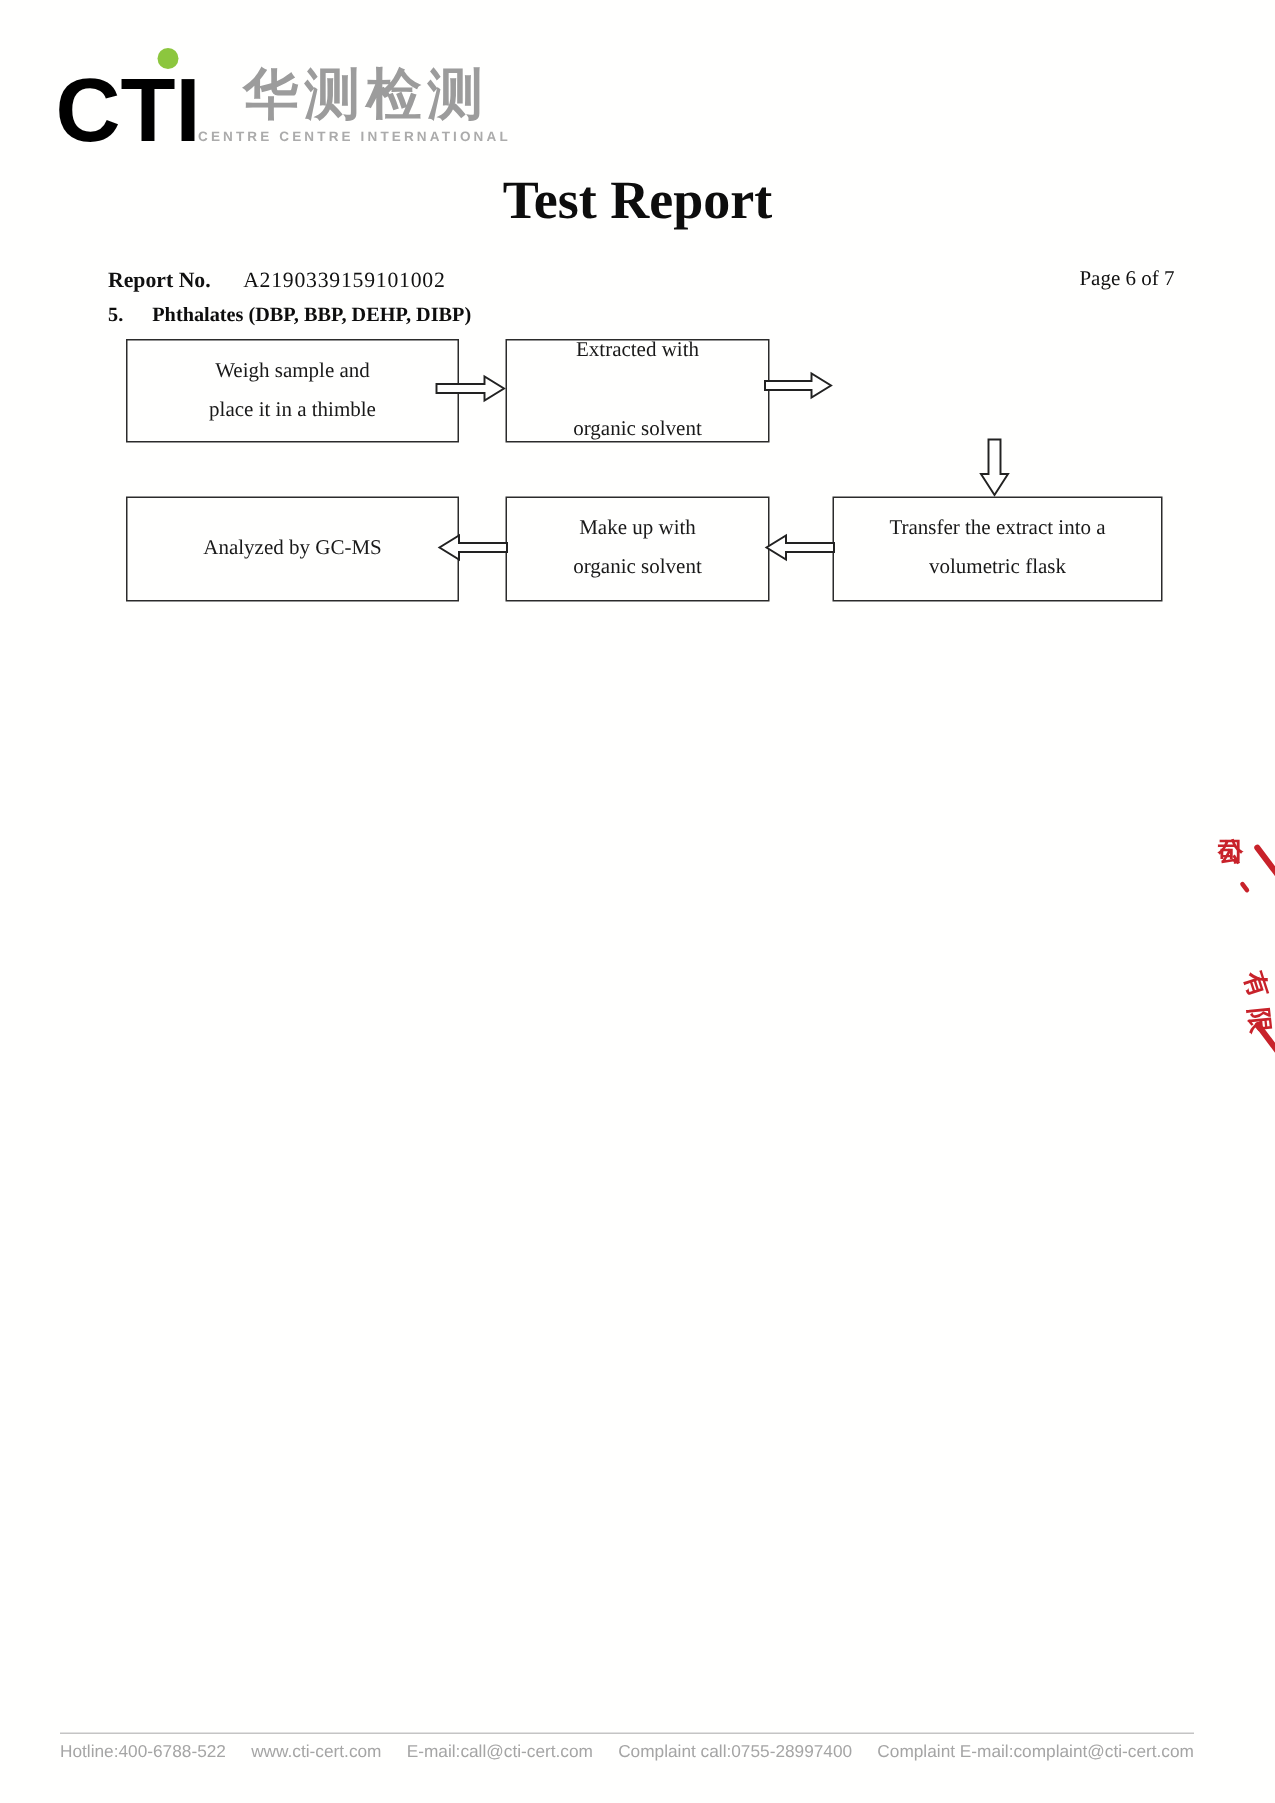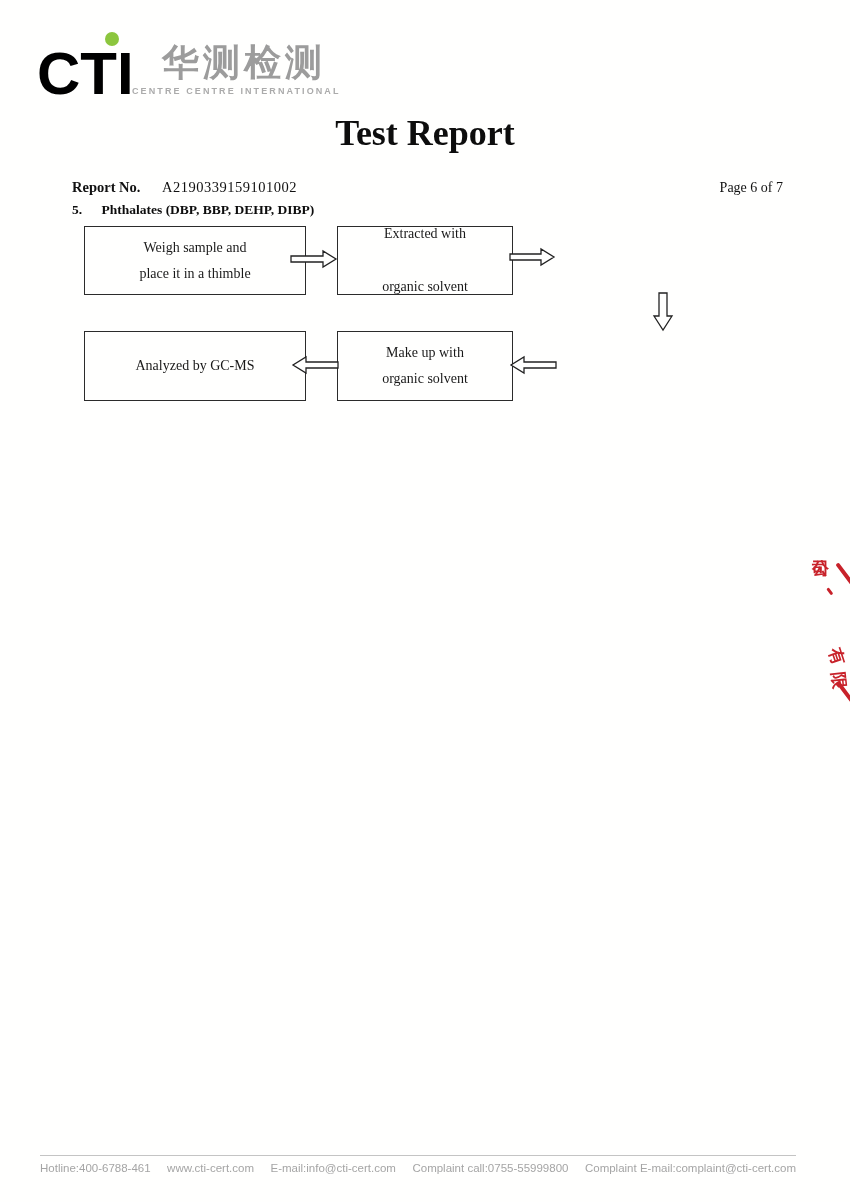--- a/index.html
+++ b/index.html
@@ -15,21 +15,21 @@
   .cn-name{position:absolute;left:130px;top:44px;font-size:37px;line-height:1;
            font-weight:600;color:#9c9c9c;letter-spacing:4px;
            font-family:"DejaVu Sans","Liberation Sans",sans-serif;padding-left:32px;}
   .logo-sub{position:absolute;left:132px;top:86px;font-family:"Liberation Sans",sans-serif;
             font-size:9px;font-weight:bold;letter-spacing:2.1px;color:#ababab;white-space:nowrap;}
 
   
   .doc-title{position:absolute;left:0;top:112px;width:100%;text-align:center;
              font-size:36px;font-weight:bold;color:#0d0d0d;}
   .report-row{position:absolute;left:72px;top:179px;width:711px;display:flex;
-              justify-content:space-between;align-items:flex-end;font-size:14.5px;color:#111;}
+              justify-content:space-between;align-items:flex-start;font-size:14.5px;color:#111;}
   .report-no-label{font-weight:bold;}
   .report-no-value{margin-left:18px;letter-spacing:.5px;}
   .page-indicator{font-size:14px;}
   .section-heading{position:absolute;left:72px;top:202px;font-size:13.5px;font-weight:bold;color:#0d0d0d;}
   .section-heading .sec-txt{margin-left:16px;}
 
   
   .fbox{position:absolute;border:1.5px solid #2b2b2b;background:#fffffe;
         display:flex;flex-direction:column;justify-content:center;align-items:center;
         font-size:14px;line-height:1.85;color:#191919;text-align:center;}
@@ -96,20 +96,24 @@
     <span>Extracted with</span>
     <span>organic solvent</span>
   </div>
   <div id="box4" class="fbox">
     <span>Analyzed by GC-MS</span>
   </div>
   <div id="box5" class="fbox">
     <span>Make up with</span>
     <span>organic solvent</span>
   </div>
+  <div id="box6" class="fbox">
+    <span>Transfer the extract into a</span>
+    <span>volumetric flask</span>
+  </div>
 
   <svg class="flow-arrow" style="left:290px;top:248px" width="49" height="22">
     <polygon points="1,8 33,8 33,3 46,11 33,19 33,14 1,14"></polygon>
   </svg>
   <svg class="flow-arrow" style="left:509px;top:246px" width="48" height="22">
     <polygon points="1,8 32,8 32,3 45,11 32,19 32,14 1,14"></polygon>
   </svg>
   <svg class="flow-arrow" style="left:650px;top:292px" width="26" height="40">
     <polygon points="9,1 9,24 4,24 13,38 22,24 17,24 17,1"></polygon>
   </svg>
@@ -125,20 +129,20 @@
     <span class="seal-stroke mark"></span>
     <span class="seal-char">有</span>
     <span class="seal-char">限</span>
     <span class="seal-char">公</span>
     <span class="seal-char">司</span>
     <span class="seal-stroke bottom"></span>
   </div>
 
   <div class="footer-rule"></div>
   <div class="footer-row">
-    <span>Hotline:400-6788-461</span>
+    <span>Hotline:400-6788-522</span>
     <span>www.cti-cert.com</span>
-    <span>E-mail:info@cti-cert.com</span>
-    <span>Complaint call:0755-55999800</span>
+    <span>E-mail:call@cti-cert.com</span>
+    <span>Complaint call:0755-28997400</span>
     <span>Complaint E-mail:complaint@cti-cert.com</span>
   </div>
 
 </div>
 
 </body></html>

